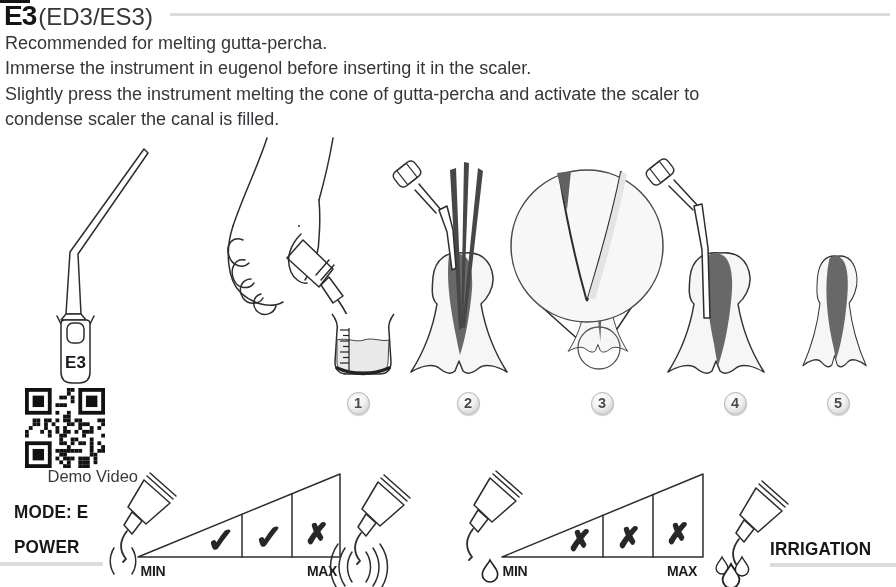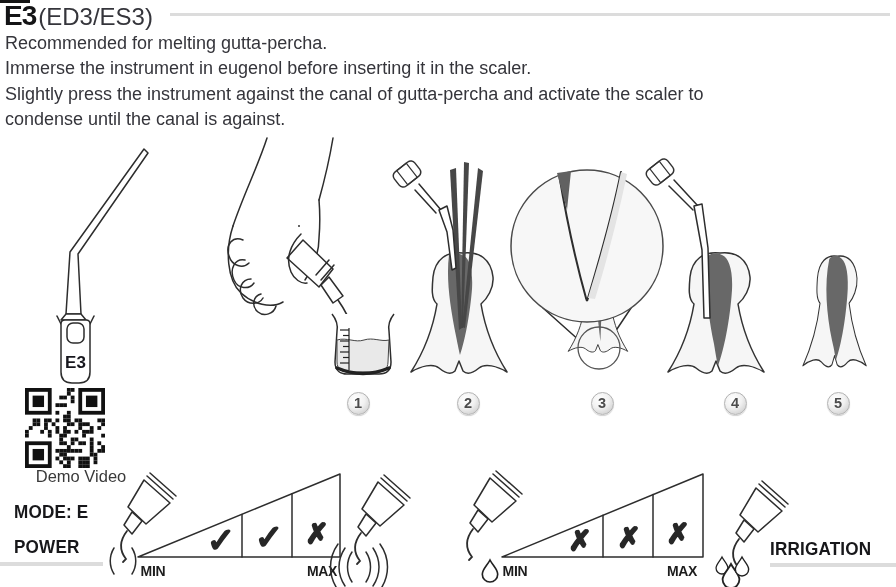--- a/index.html
+++ b/index.html
@@ -64,22 +64,22 @@
   <div class="artifact"></div>
 
   <div class="title-row">
     <span class="title-model">E3</span><span class="title-variants">(ED3/ES3)</span>
   </div>
   <div class="rule" style="left:170px;top:13px;width:720px"></div>
 
   <div class="desc">
     <div>Recommended for melting gutta-percha.</div>
     <div>Immerse the instrument in eugenol before inserting it in the scaler.</div>
-    <div>Slightly press the instrument against the canal of gutta-percha and activate the scaler to</div>
-    <div>condense until the canal is against.</div>
+    <div>Slightly press the instrument melting the cone of gutta-percha and activate the scaler to</div>
+    <div>condense scaler the canal is filled.</div>
   </div>
 
   <svg class="abs" style="left:18px;top:136px" width="140" height="252" viewBox="0 0 140 252">
     <path class="fillw" d="M126,13 L130,17 L60,118 L63,178 L48,178 L52,116 Z"></path>
     <path class="fillw" d="M63,178 L68,184 L43,184 L48,178 Z"></path>
     <path class="ln" d="M43,188 L39,180"></path>
     <path class="ln" d="M72,188 L76,180"></path>
     <path class="fillw" d="M43,188 Q43,184 47,184 L68,184 Q72,184 72,188 L72,236 Q72,247 61,247 L54,247 Q43,247 43,236 Z"></path>
     <rect x="49" y="187" width="17" height="20" rx="6" class="fillw"></rect>
     <text x="57.5" y="232" text-anchor="middle" class="tiplabel">E3</text>
@@ -198,21 +198,21 @@
         <rect x="3.8095238095238093" y="3.8095238095238093" width="19.047619047619047" height="19.047619047619047" fill="#fff"></rect>
         <rect x="7.619047619047619" y="7.619047619047619" width="11.428571428571427" height="11.428571428571427" fill="#111"></rect>
         <rect x="53.33333333333333" y="0" width="26.666666666666664" height="26.666666666666664" fill="#111"></rect>
         <rect x="57.14285714285714" y="3.8095238095238093" width="19.047619047619047" height="19.047619047619047" fill="#fff"></rect>
         <rect x="60.95238095238095" y="7.619047619047619" width="11.428571428571427" height="11.428571428571427" fill="#111"></rect>
         <rect x="0" y="53.33333333333333" width="26.666666666666664" height="26.666666666666664" fill="#111"></rect>
         <rect x="3.8095238095238093" y="57.14285714285714" width="19.047619047619047" height="19.047619047619047" fill="#fff"></rect>
         <rect x="7.619047619047619" y="60.95238095238095" width="11.428571428571427" height="11.428571428571427" fill="#111"></rect>
       </svg>
   </div>
-  <div class="caption" style="left:16px;top:467px;width:130px;text-align:center">Demo Video</div>
+  <div class="caption" style="left:8px;top:467px;width:130px;text-align:right">Demo Video</div>
 
   <svg class="abs" style="left:183px;top:138px" width="215" height="255" viewBox="0 0 215 255">
     <path d="M50,88 C42,112 44,142 58,155 C70,166 88,171 100,164 C112,158 120,148 124,140 C132,128 136,114 136,100 C137,86 137,72 136,62 C141,44 146,24 150,0 L84,0 C75,28 60,58 50,88 Z" fill="#fff"></path>
     <path class="ln" d="M84,0 C75,28 60,58 50,88"></path>
     <path class="ln" d="M150,0 C146,24 141,44 136,62"></path>
     <path class="ln" d="M50,88 C42,112 44,142 58,155 C70,166 88,171 100,164"></path>
     <path class="ln" d="M136,62 C137,74 137,88 136,100 C136,114 130,130 122,142"></path>
     <path class="fillw" d="M120,102 L150,131 L136,149 L104,120 Z"></path>
     <path class="ln" d="M146,122 L133,137"></path>
     <path class="ln" d="M151,127 L138,142"></path>

